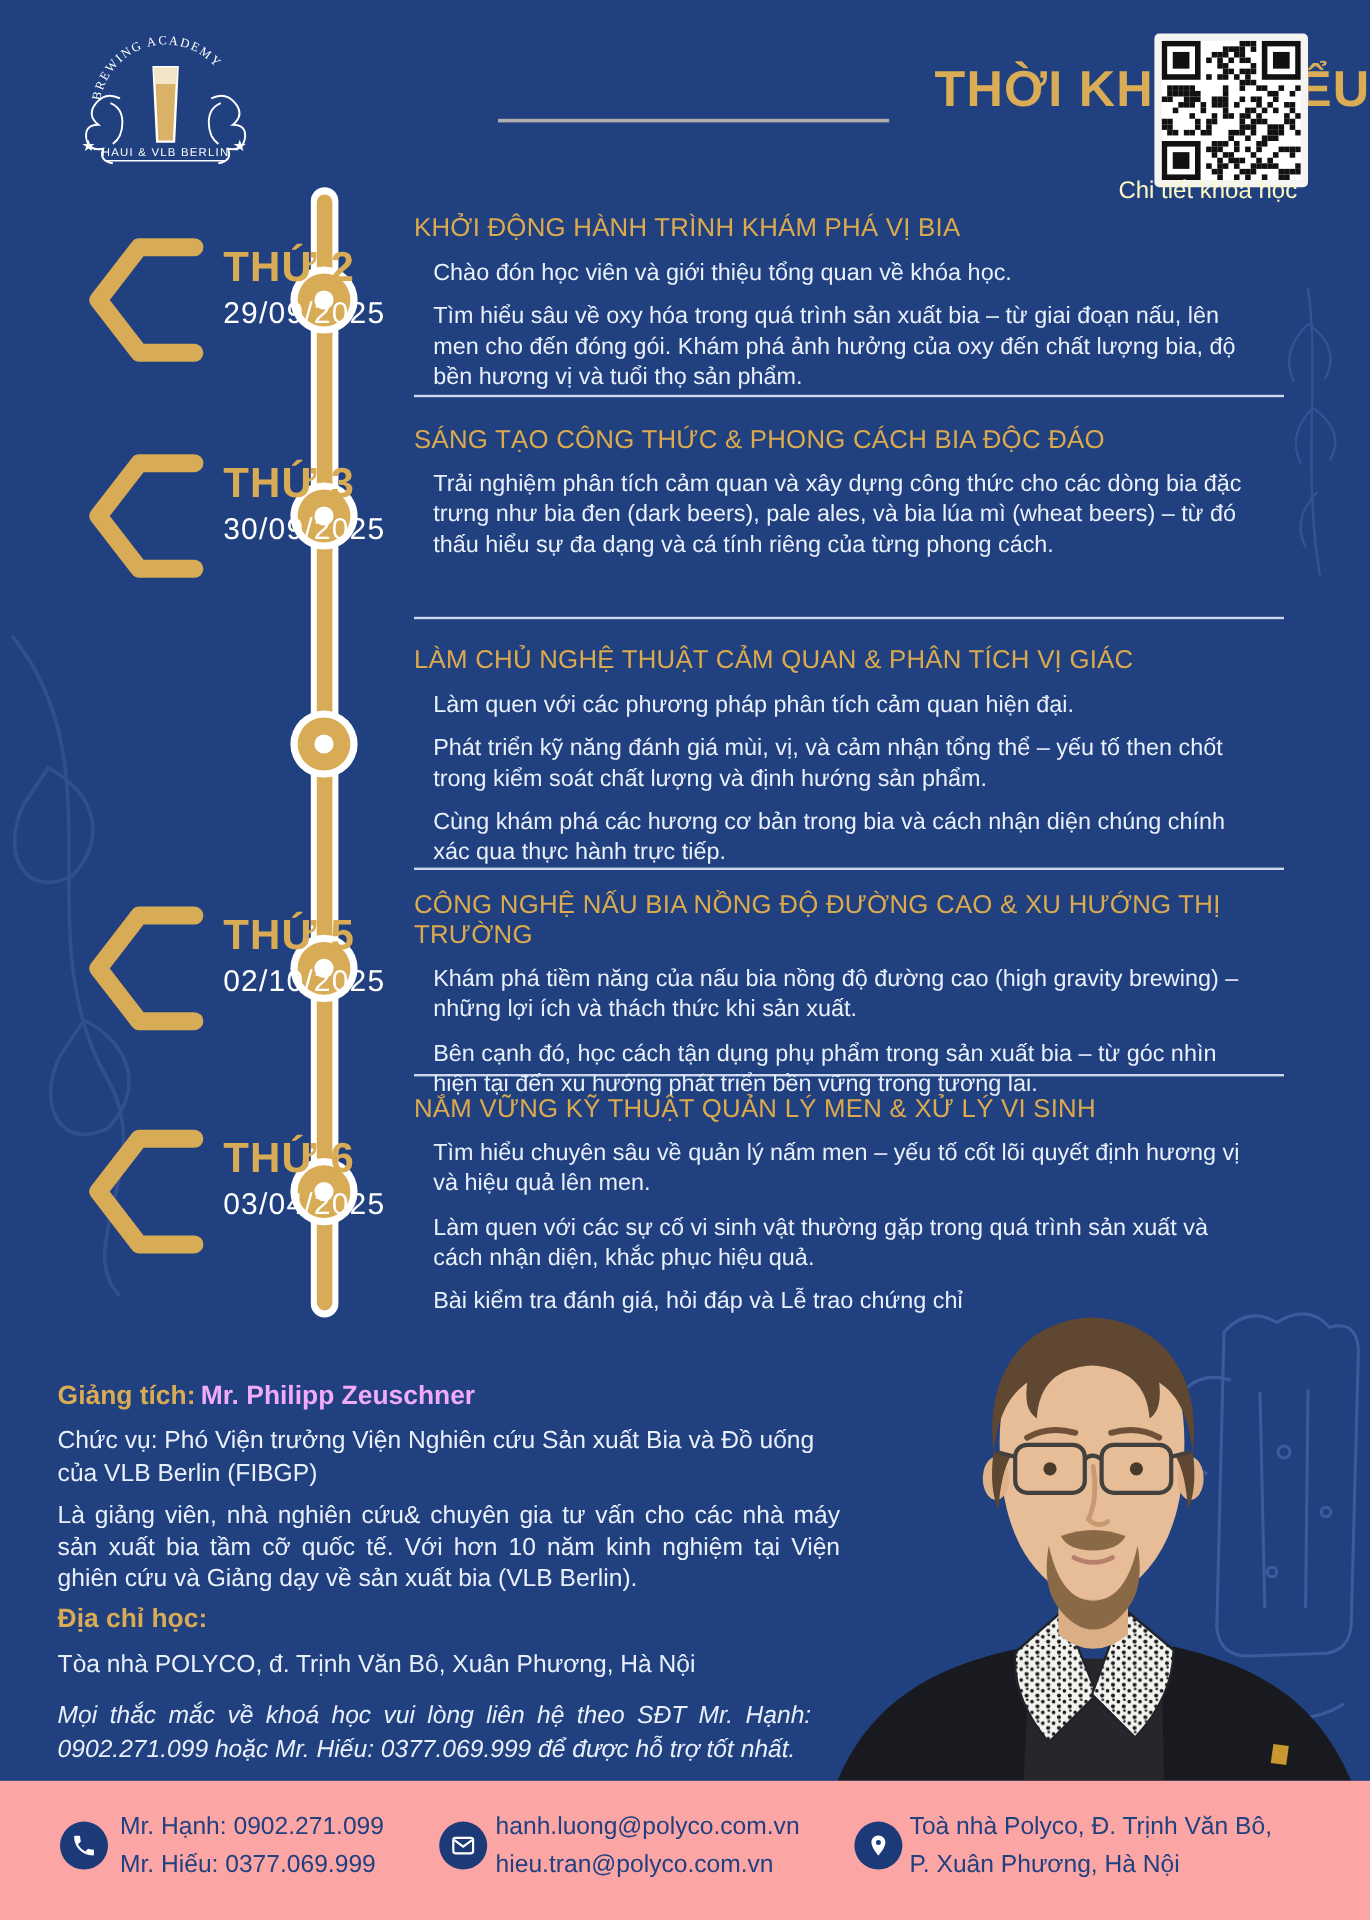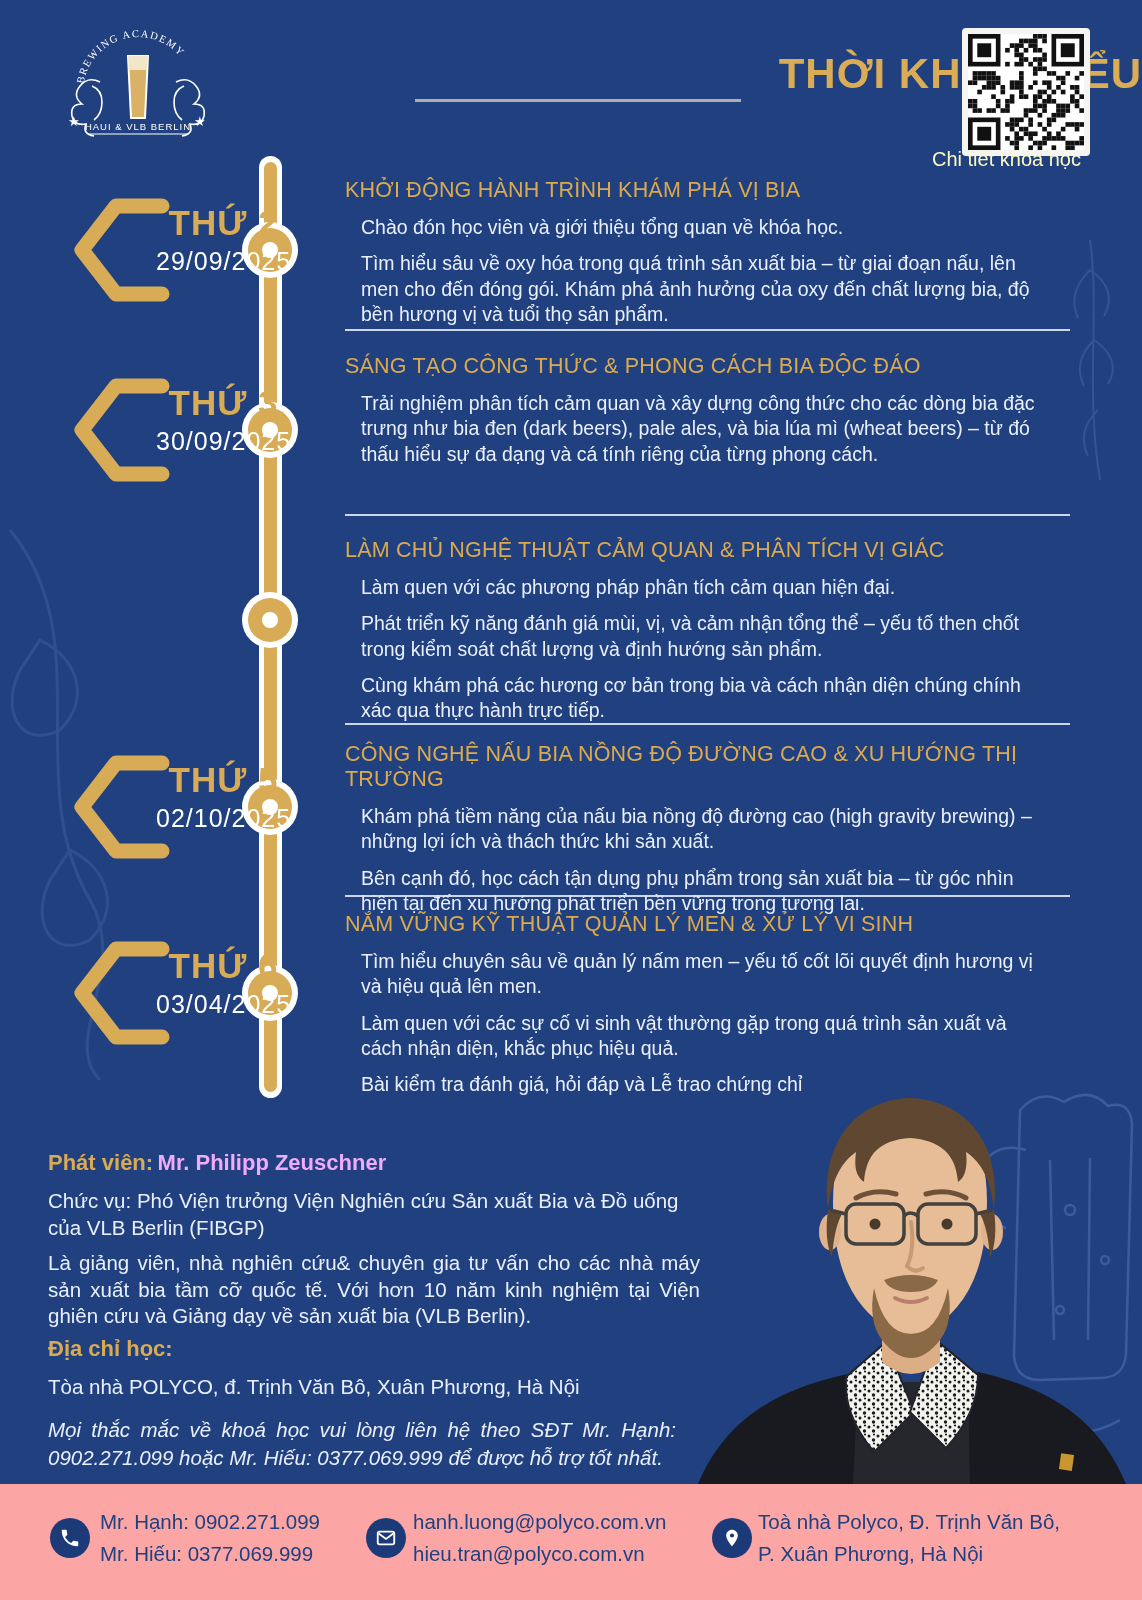--- a/index.html
+++ b/index.html
@@ -16,21 +16,21 @@
   #qr-caption{top:148px;left:932px;width:190px;text-align:left;color:#fef9c3;font-size:20px;}
   
   #tl-line{left:259px;top:156px;width:23px;height:942px;background:#fff;border-radius:12px;}
   #tl-line .gold{position:absolute;left:5px;top:6px;width:13px;height:930px;background:#d8ab56;border-radius:7px;}
   .tl-node{width:56px;height:56px;border-radius:50%;background:#fff;left:242px;}
   .tl-node .g{position:absolute;left:6px;top:6px;width:44px;height:44px;border-radius:50%;background:#d8ab56;}
   .tl-node .w{position:absolute;left:20px;top:20px;width:16px;height:16px;border-radius:50%;background:#fff;}
   
   .day{left:70px;width:290px;height:150px;}
   .day svg{position:absolute;left:0;top:22px;}
-  .day .txt{position:absolute;left:86px;top:28px;text-align:center;}
+  .day .txt{position:absolute;left:116px;top:28px;}
   .day-label{color:#d9ab55;font-size:35px;font-weight:bold;letter-spacing:1px;}
   .day-date{color:#ffffff;font-size:25px;margin-top:4px;letter-spacing:1px;}
   
   .session{left:345px;width:708px;}
   .s-title{color:#dcaa4e;font-size:21.5px;font-weight:normal;letter-spacing:.2px;margin:0 0 12px 0;}
   .s-para{color:#e9f0fb;font-size:19.5px;line-height:1.3;margin:0 0 11px 16px;}
   .divider{left:345px;width:725px;height:2px;background:#dfe8f5;opacity:.9;}
   
   .gold-label{color:#d9ab55;font-size:22px;font-weight:bold;}
   .white-name{color:#f0abfc;font-size:22px;font-weight:bold;}
@@ -448,21 +448,21 @@
 
     <path d="M206 198 q27 -10 54 0 q-6 12 -27 12 q-21 0 -27 -12 z" fill="#8a6946"></path>
     <path d="M196 206 q10 46 37 46 q27 0 37 -46 q6 34 -8 52 q-14 18 -29 18 q-15 0 -29 -18 q-14 -18 -8 -52 z" fill="#8a6946"></path>
 
     <path d="M217 216 q16 8 32 0" stroke="#b97f6d" stroke-width="4" fill="none" stroke-linecap="round"></path>
 
     <rect x="382" y="372" width="13" height="16" fill="#c9972f" transform="rotate(8 388 380)"></rect>
   </svg>
 
   <div class="abs" style="left:48px;top:1150px">
-    <span class="gold-label">Phát viên:</span>
+    <span class="gold-label">Giảng tích:</span>
     <span class="white-name">Mr. Philipp Zeuschner</span>
   </div>
   <div class="abs info-text" style="left:48px;top:1188px;width:648px">Chức vụ: Phó Viện trưởng Viện Nghiên cứu Sản xuất Bia và Đồ uống của VLB Berlin (FIBGP)</div>
   <div class="abs info-text" style="left:48px;top:1250px;width:652px;text-align:justify">Là giảng viên, nhà nghiên cứu&amp; chuyên gia tư vấn cho các nhà máy sản xuất bia tầm cỡ quốc tế. Với hơn 10 năm kinh nghiệm tại Viện ghiên cứu và Giảng dạy về sản xuất bia (VLB Berlin).</div>
   <div class="abs gold-label" style="left:48px;top:1336px">Địa chỉ học:</div>
   <div class="abs info-text" style="left:48px;top:1374px;width:660px">Tòa nhà POLYCO, đ. Trịnh Văn Bô, Xuân Phương, Hà Nội</div>
   <div class="abs note" style="left:48px;top:1416px;width:628px">Mọi thắc mắc về khoá học vui lòng liên hệ theo SĐT Mr. Hạnh: 0902.271.099 hoặc Mr. Hiếu: 0377.069.999 để được hỗ trợ tốt nhất.</div>
 
   <div id="footer" class="abs">
     <div class="abs f-icon" style="left:50px;top:34px">

